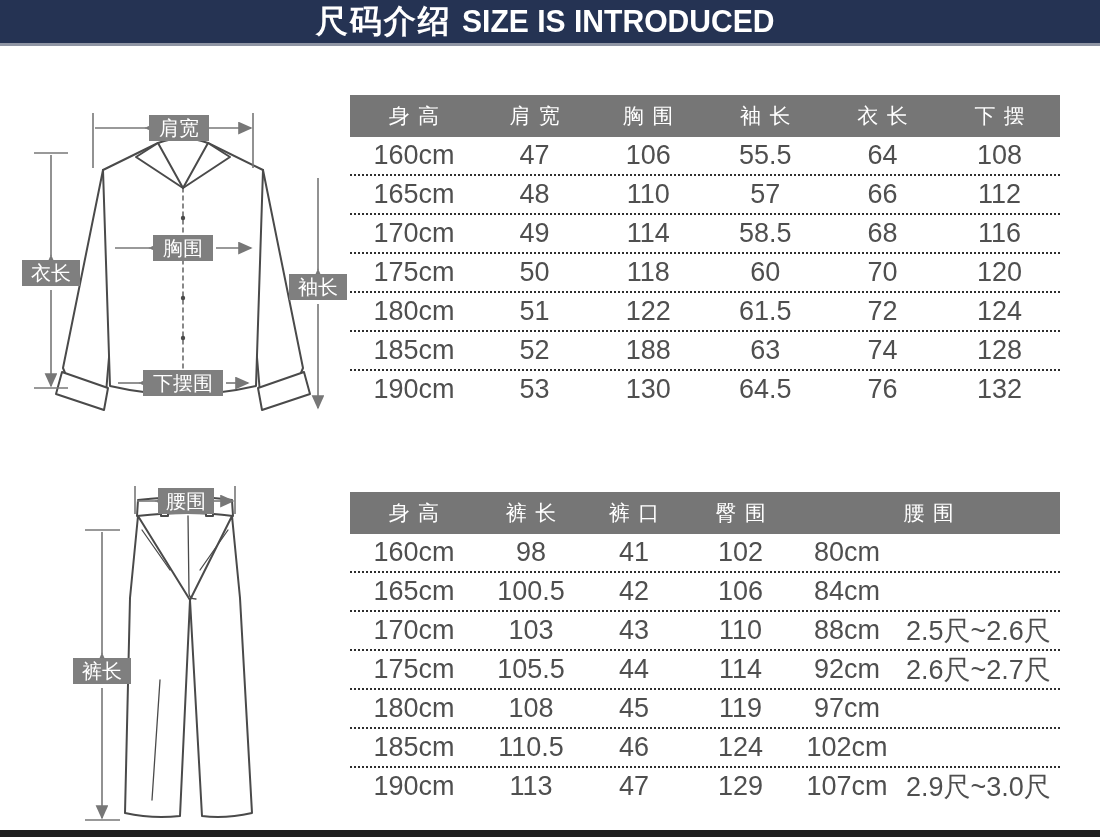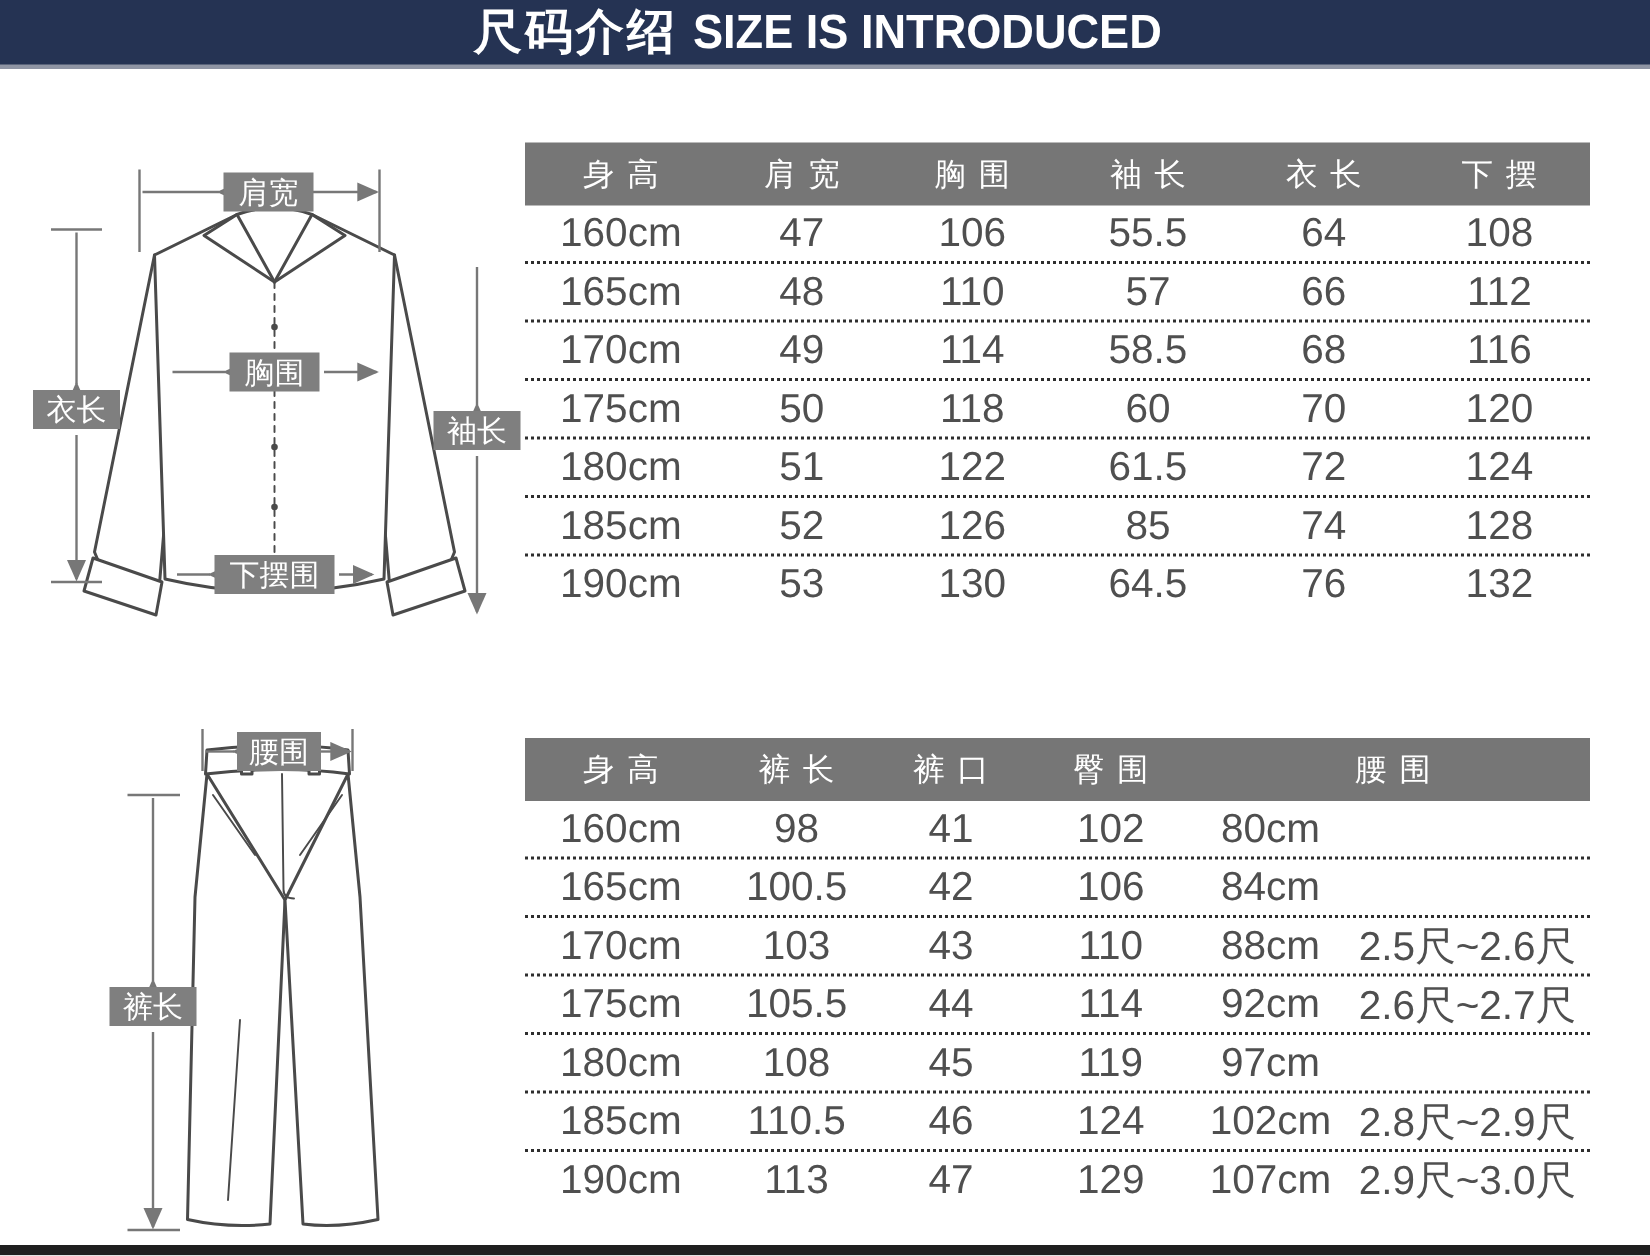--- a/index.html
+++ b/index.html
@@ -197,22 +197,22 @@
           <div class="cell">51</div>
           <div class="cell">122</div>
           <div class="cell">61.5</div>
           <div class="cell">72</div>
           <div class="cell">124</div>
         </div>
 
         <div class="trow">
           <div class="cell">185cm</div>
           <div class="cell">52</div>
-          <div class="cell">126</div>
-          <div class="cell">85</div>
+          <div class="cell">188</div>
+          <div class="cell">63</div>
           <div class="cell">74</div>
           <div class="cell">128</div>
         </div>
 
         <div class="trow">
           <div class="cell">190cm</div>
           <div class="cell">53</div>
           <div class="cell">130</div>
           <div class="cell">64.5</div>
           <div class="cell">76</div>
@@ -272,21 +272,20 @@
           <div class="cell">119</div>
           <div class="cell">97cm</div>
         </div>
 
         <div class="trow">
           <div class="cell">185cm</div>
           <div class="cell">110.5</div>
           <div class="cell">46</div>
           <div class="cell">124</div>
           <div class="cell">102cm</div>
-          <div class="cell">2.8尺~2.9尺</div>
         </div>
 
         <div class="trow">
           <div class="cell">190cm</div>
           <div class="cell">113</div>
           <div class="cell">47</div>
           <div class="cell">129</div>
           <div class="cell">107cm</div>
           <div class="cell">2.9尺~3.0尺</div>
         </div>

